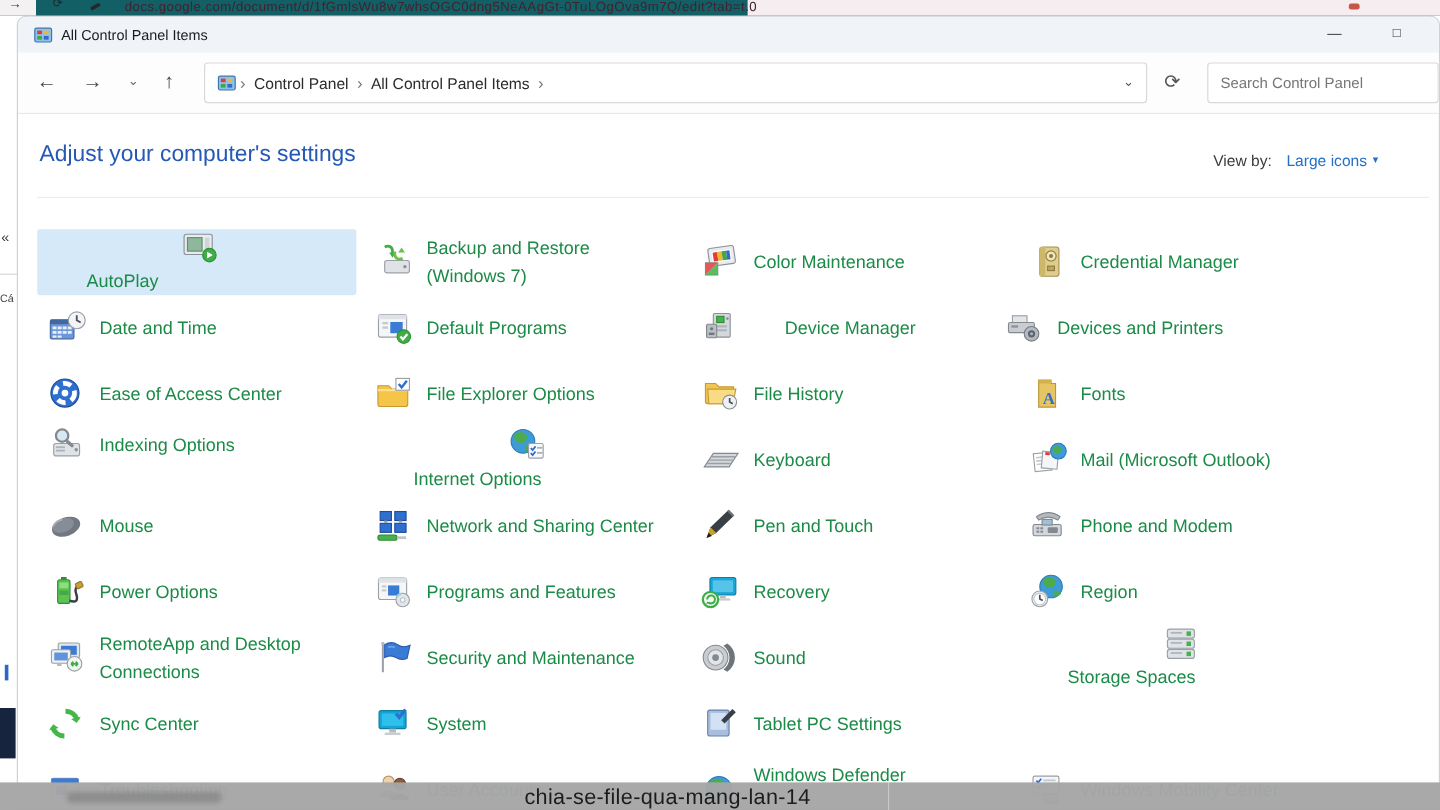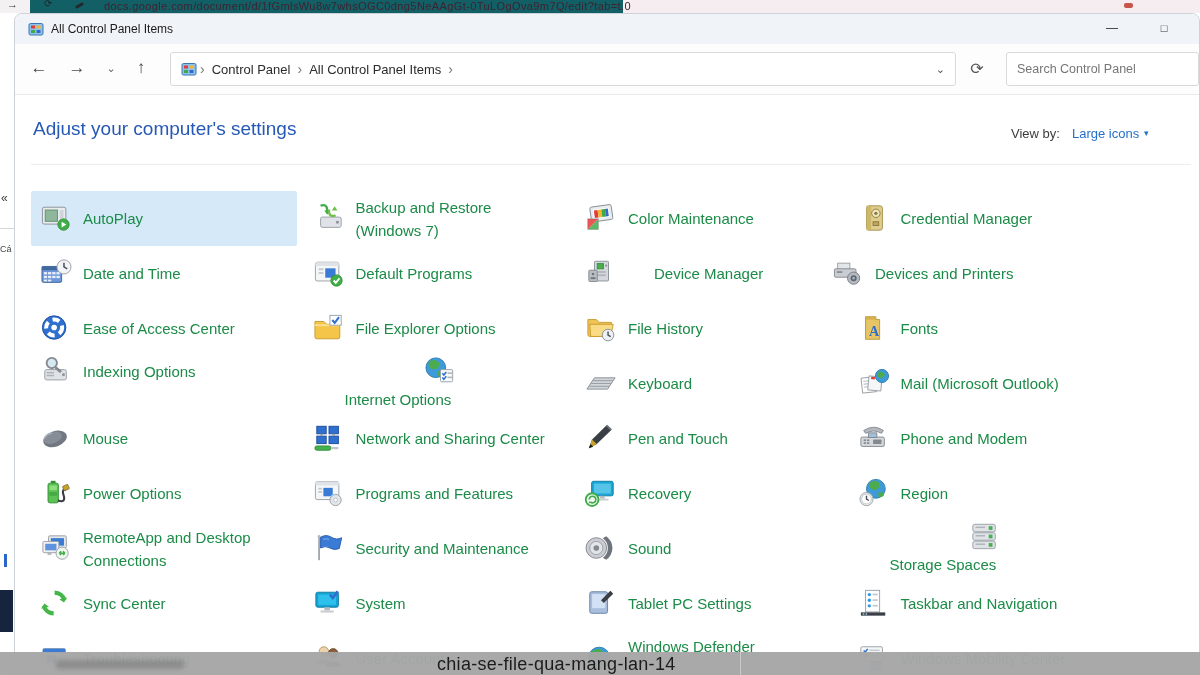--- a/index.html
+++ b/index.html
@@ -58,21 +58,21 @@
   .searchbox input::placeholder{color:#767676;}
 
   .page-title{position:absolute;left:18px;top:104px;font-size:19px;color:#2659b5;}
   .viewby{position:absolute;left:996px;top:112px;font-size:13px;color:#3c3c3c;}
   .viewby-value{position:absolute;left:1057px;top:112px;font-size:13px;color:#2470c8;cursor:default;}
   .viewby-caret{position:absolute;left:1129px;top:114px;font-size:9px;color:#2470c8;}
   .header-sep{position:absolute;left:16px;top:150px;width:1160px;height:1px;background:#ededed;}
 
   .grid{position:absolute;left:0;top:0;width:100%;height:100%;}
   .cell{position:absolute;width:266px;height:55px;display:flex;align-items:center;border-radius:2px;}
-  .cell.selected{background:#d6e9f9;}
+  .cell.selected{background:#d6e9f9;flex-direction:column;}
   .cell .icon{flex:none;margin-left:8px;width:36px;height:32px;}
   .cell .label{margin-left:8px;width:192px;font-size:15px;line-height:23px;color:#1b8b47;}
   .cell .label.raised{transform:translateY(-12px);}
 
   
   #bottom-bar{position:absolute;left:0;top:652px;width:1200px;height:23px;background:rgba(166,166,166,.97);z-index:9;}
   #bottom-bar .bb-caption{position:absolute;left:437px;top:2px;font-size:18px;color:#1c1c1c;letter-spacing:.3px;}
   #bottom-bar .bb-smudge{position:absolute;left:56px;top:8px;width:128px;height:9px;background:rgba(45,45,45,.22);filter:blur(2px);border-radius:3px;}
   #bottom-bar .bb-div{position:absolute;left:740px;top:0;width:1px;height:23px;background:rgba(240,240,240,.45);}
 </style>
@@ -236,21 +236,21 @@
             <rect x="14" y="6" width="6.5" height="5.5" fill="#49b04f" stroke="#2f8f34"></rect>
             <circle cx="23.5" cy="8" r="1.2" fill="#8a9097"></circle>
             <rect x="14" y="14" width="9" height="1.8" fill="#aeb3b9"></rect>
             <rect x="14" y="17.5" width="9" height="1.8" fill="#aeb3b9"></rect>
             <rect x="5" y="13" width="9" height="12" rx="1" fill="#b9bec4" stroke="#84898f"></rect>
             <circle cx="9.5" cy="17" r="1.4" fill="#6e747c"></circle>
             <rect x="7" y="20.5" width="5" height="2" fill="#6e747c"></rect>
           </svg></span>
         <span class="label">Device Manager</span>
       </div>
-      <div class="cell" style="left: 797px; top: 232px; justify-content: center;">
+      <div class="cell" style="left: 814px; top: 232px;">
         <span class="icon"><svg width="34" height="30" viewBox="0 0 36 32">
             <rect x="7" y="5.5" width="13" height="7" fill="#e3e6e9" stroke="#9aa0a6"></rect>
             <rect x="3.5" y="11.5" width="23" height="9" rx="1.5" fill="#c9cdd2" stroke="#84898f"></rect>
             <rect x="6" y="14" width="6" height="2" fill="#8a9097"></rect>
             <circle cx="24" cy="21.5" r="6.5" fill="#b5bac0" stroke="#777d84"></circle>
             <circle cx="24" cy="21.5" r="3.2" fill="#5d636b"></circle>
             <circle cx="24" cy="21.5" r="1.4" fill="#9fb6c9"></circle>
           </svg></span>
         <span class="label">Devices and Printers</span>
       </div>
@@ -503,41 +503,20 @@
         <span class="label">System</span>
       </div>
       <div class="cell" style="left: 561px; top: 562px;">
         <span class="icon"><svg width="34" height="30" viewBox="0 0 36 32">
             <rect x="6" y="4" width="19" height="23" rx="2" fill="#a9bedd" stroke="#6781a8"></rect>
             <rect x="8.5" y="6.5" width="14" height="15" fill="#d3e1f5"></rect>
             <polygon points="28,3 31,6 21,16 18,13" fill="#3a3f45"></polygon>
           </svg></span>
         <span class="label">Tablet PC Settings</span>
       </div>
-      <div class="cell" style="left: 833.5px; top: 562px;">
-        <span class="icon"><svg width="34" height="30" viewBox="0 0 36 32">
-            <rect x="9" y="2.5" width="15" height="23" fill="#fff" stroke="#9aa0a6"></rect>
-            <g fill="#2e9be8">
-              <circle cx="13" cy="7" r="1.8"></circle>
-              <circle cx="13" cy="13" r="1.8"></circle>
-              <circle cx="13" cy="19" r="1.8"></circle>
-            </g>
-            <g fill="#c3c9cf">
-              <rect x="16.5" y="6" width="5.5" height="1.8"></rect>
-              <rect x="16.5" y="12" width="5.5" height="1.8"></rect>
-              <rect x="16.5" y="18" width="5.5" height="1.8"></rect>
-            </g>
-            <rect x="4" y="26" width="26" height="3.5" fill="#3a3f45"></rect>
-            <g fill="#8fd0f0">
-              <rect x="6" y="27" width="1.6" height="1.6"></rect>
-              <rect x="9" y="27" width="1.6" height="1.6"></rect>
-            </g>
-          </svg></span>
-        <span class="label">Taskbar and Navigation</span>
-      </div>
       <div class="cell" style="left: 16px; top: 617px;">
         <span class="icon"><svg width="34" height="30" viewBox="0 0 36 32">
             <rect x="4" y="6" width="24" height="18" rx="2" fill="#f4f6f8" stroke="#9aa0a6"></rect>
             <rect x="4" y="6" width="24" height="4.5" fill="#3a7bd5"></rect>
             <rect x="8" y="13" width="10" height="8" fill="#2e6fd0"></rect>
           </svg></span>
         <span class="label">Troubleshooting</span>
       </div>
       <div class="cell" style="left: 288.5px; top: 617px;">
         <span class="icon"><svg width="34" height="30" viewBox="0 0 36 32">

